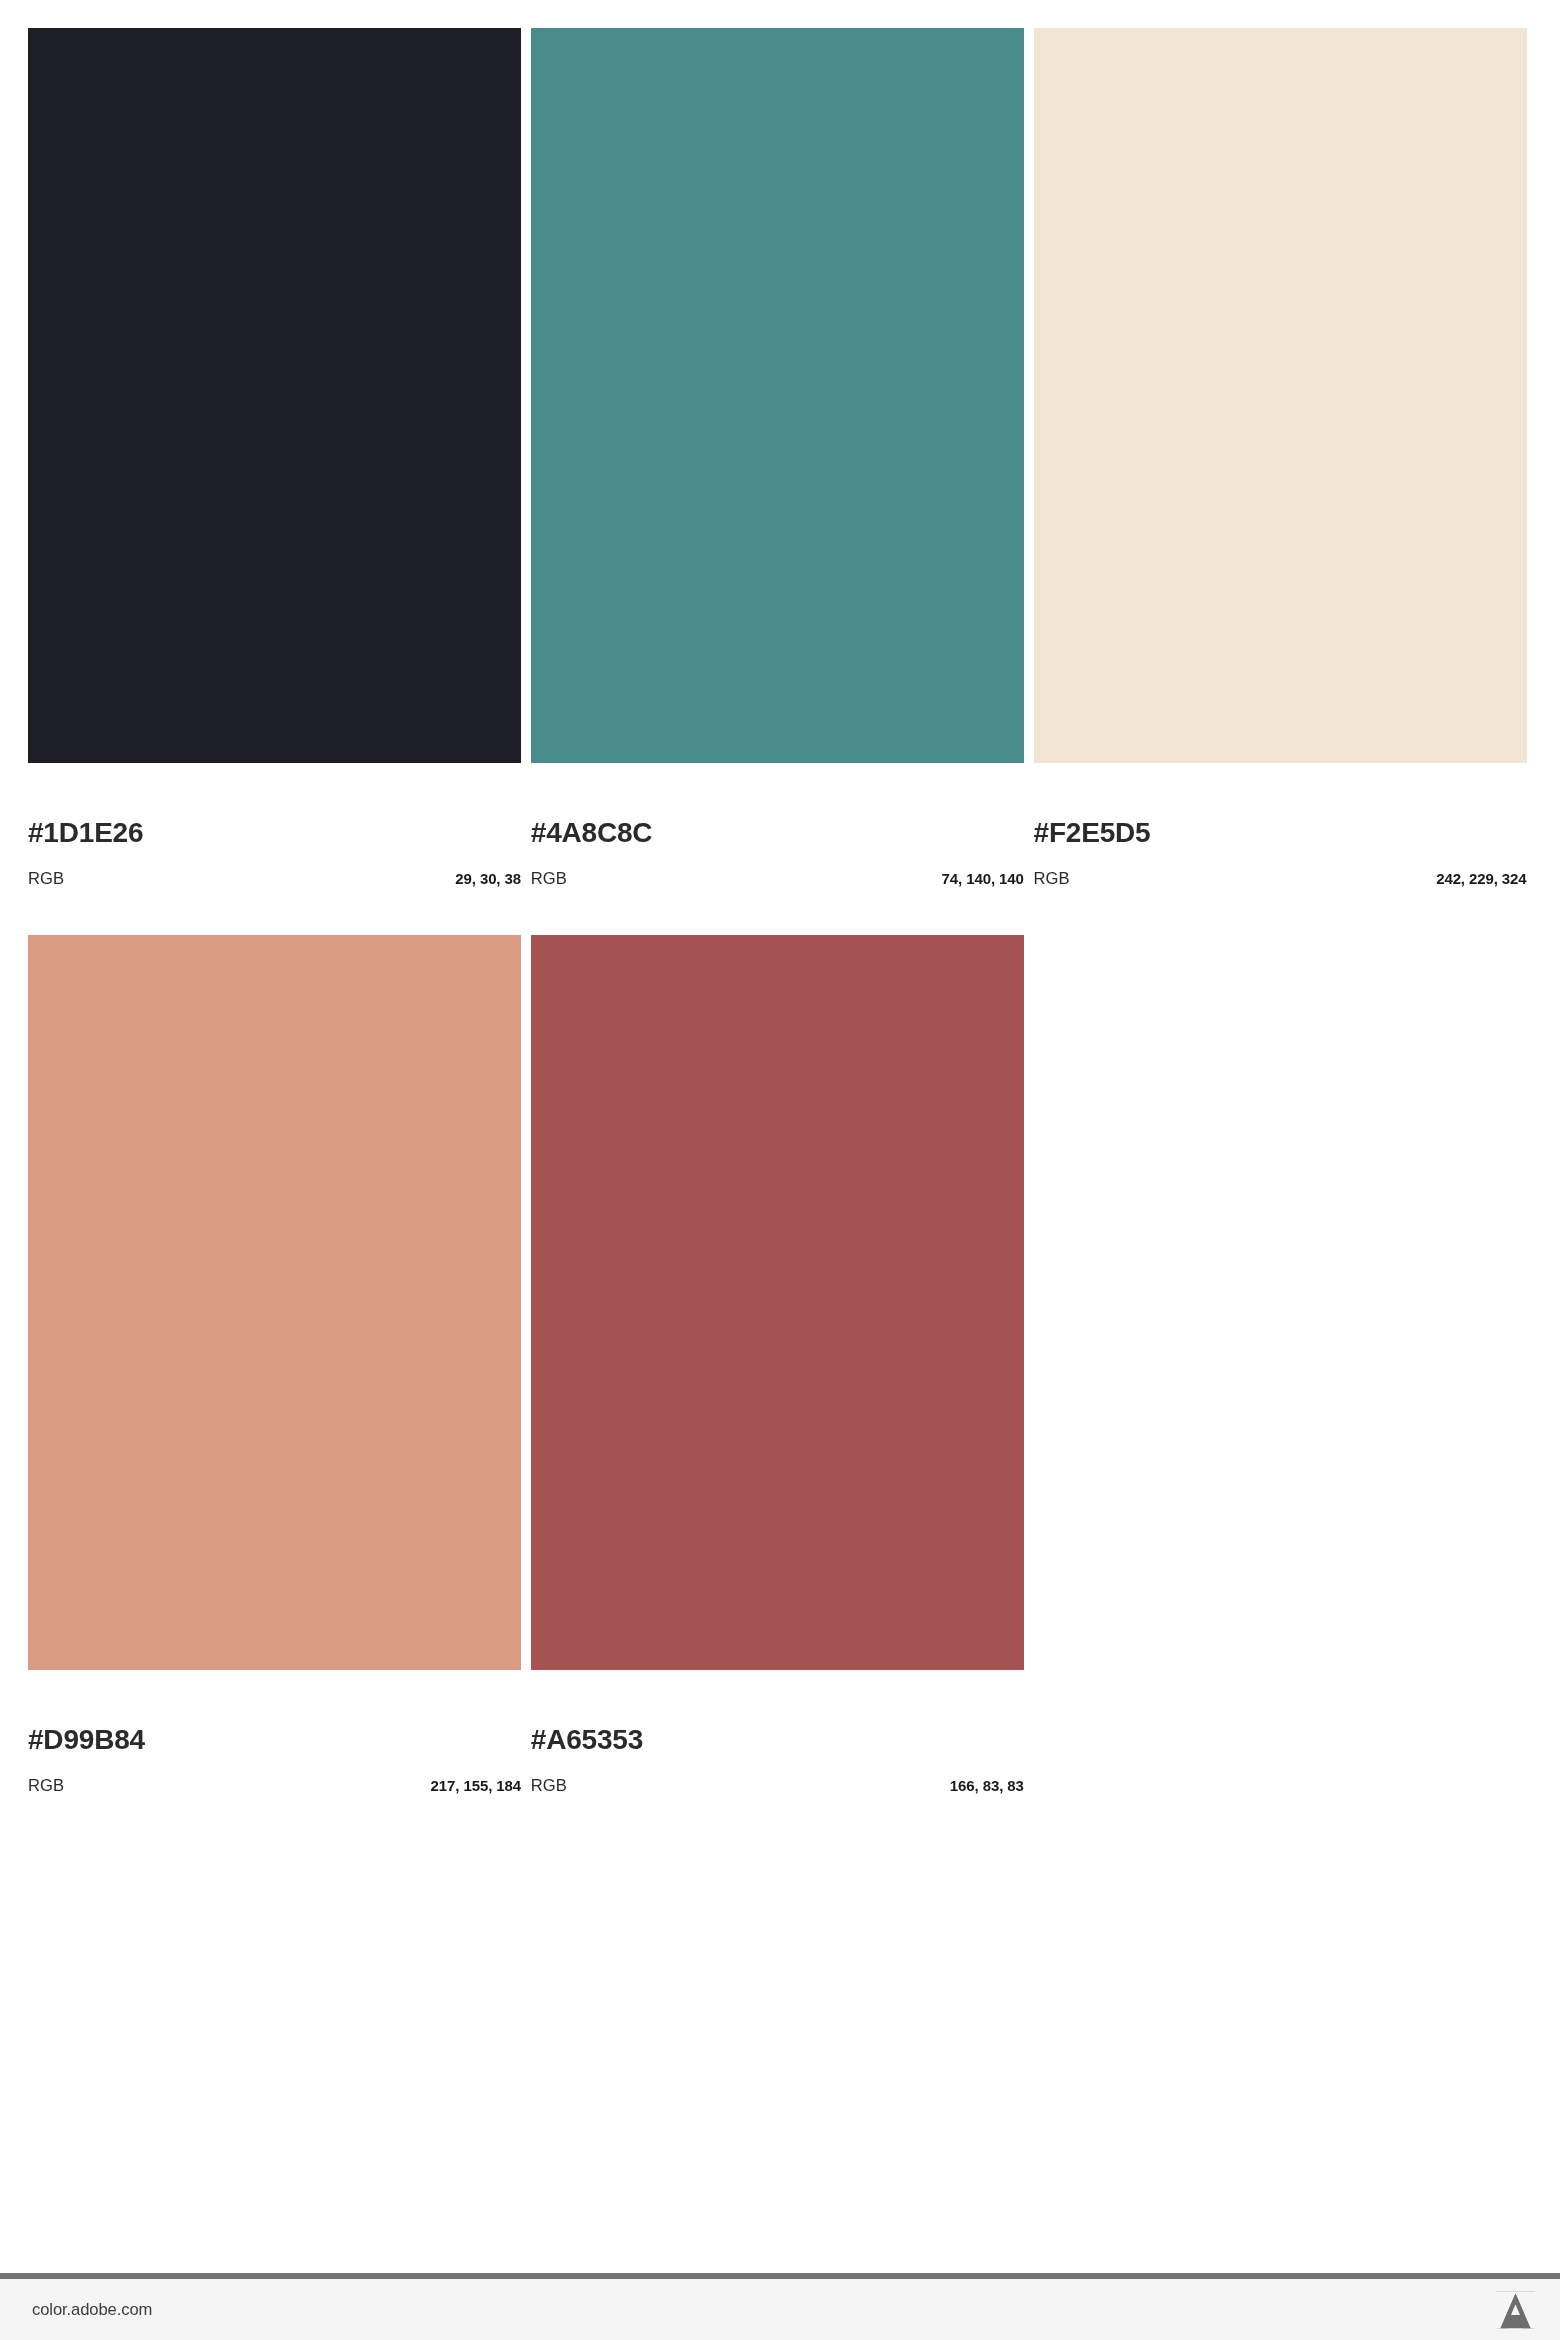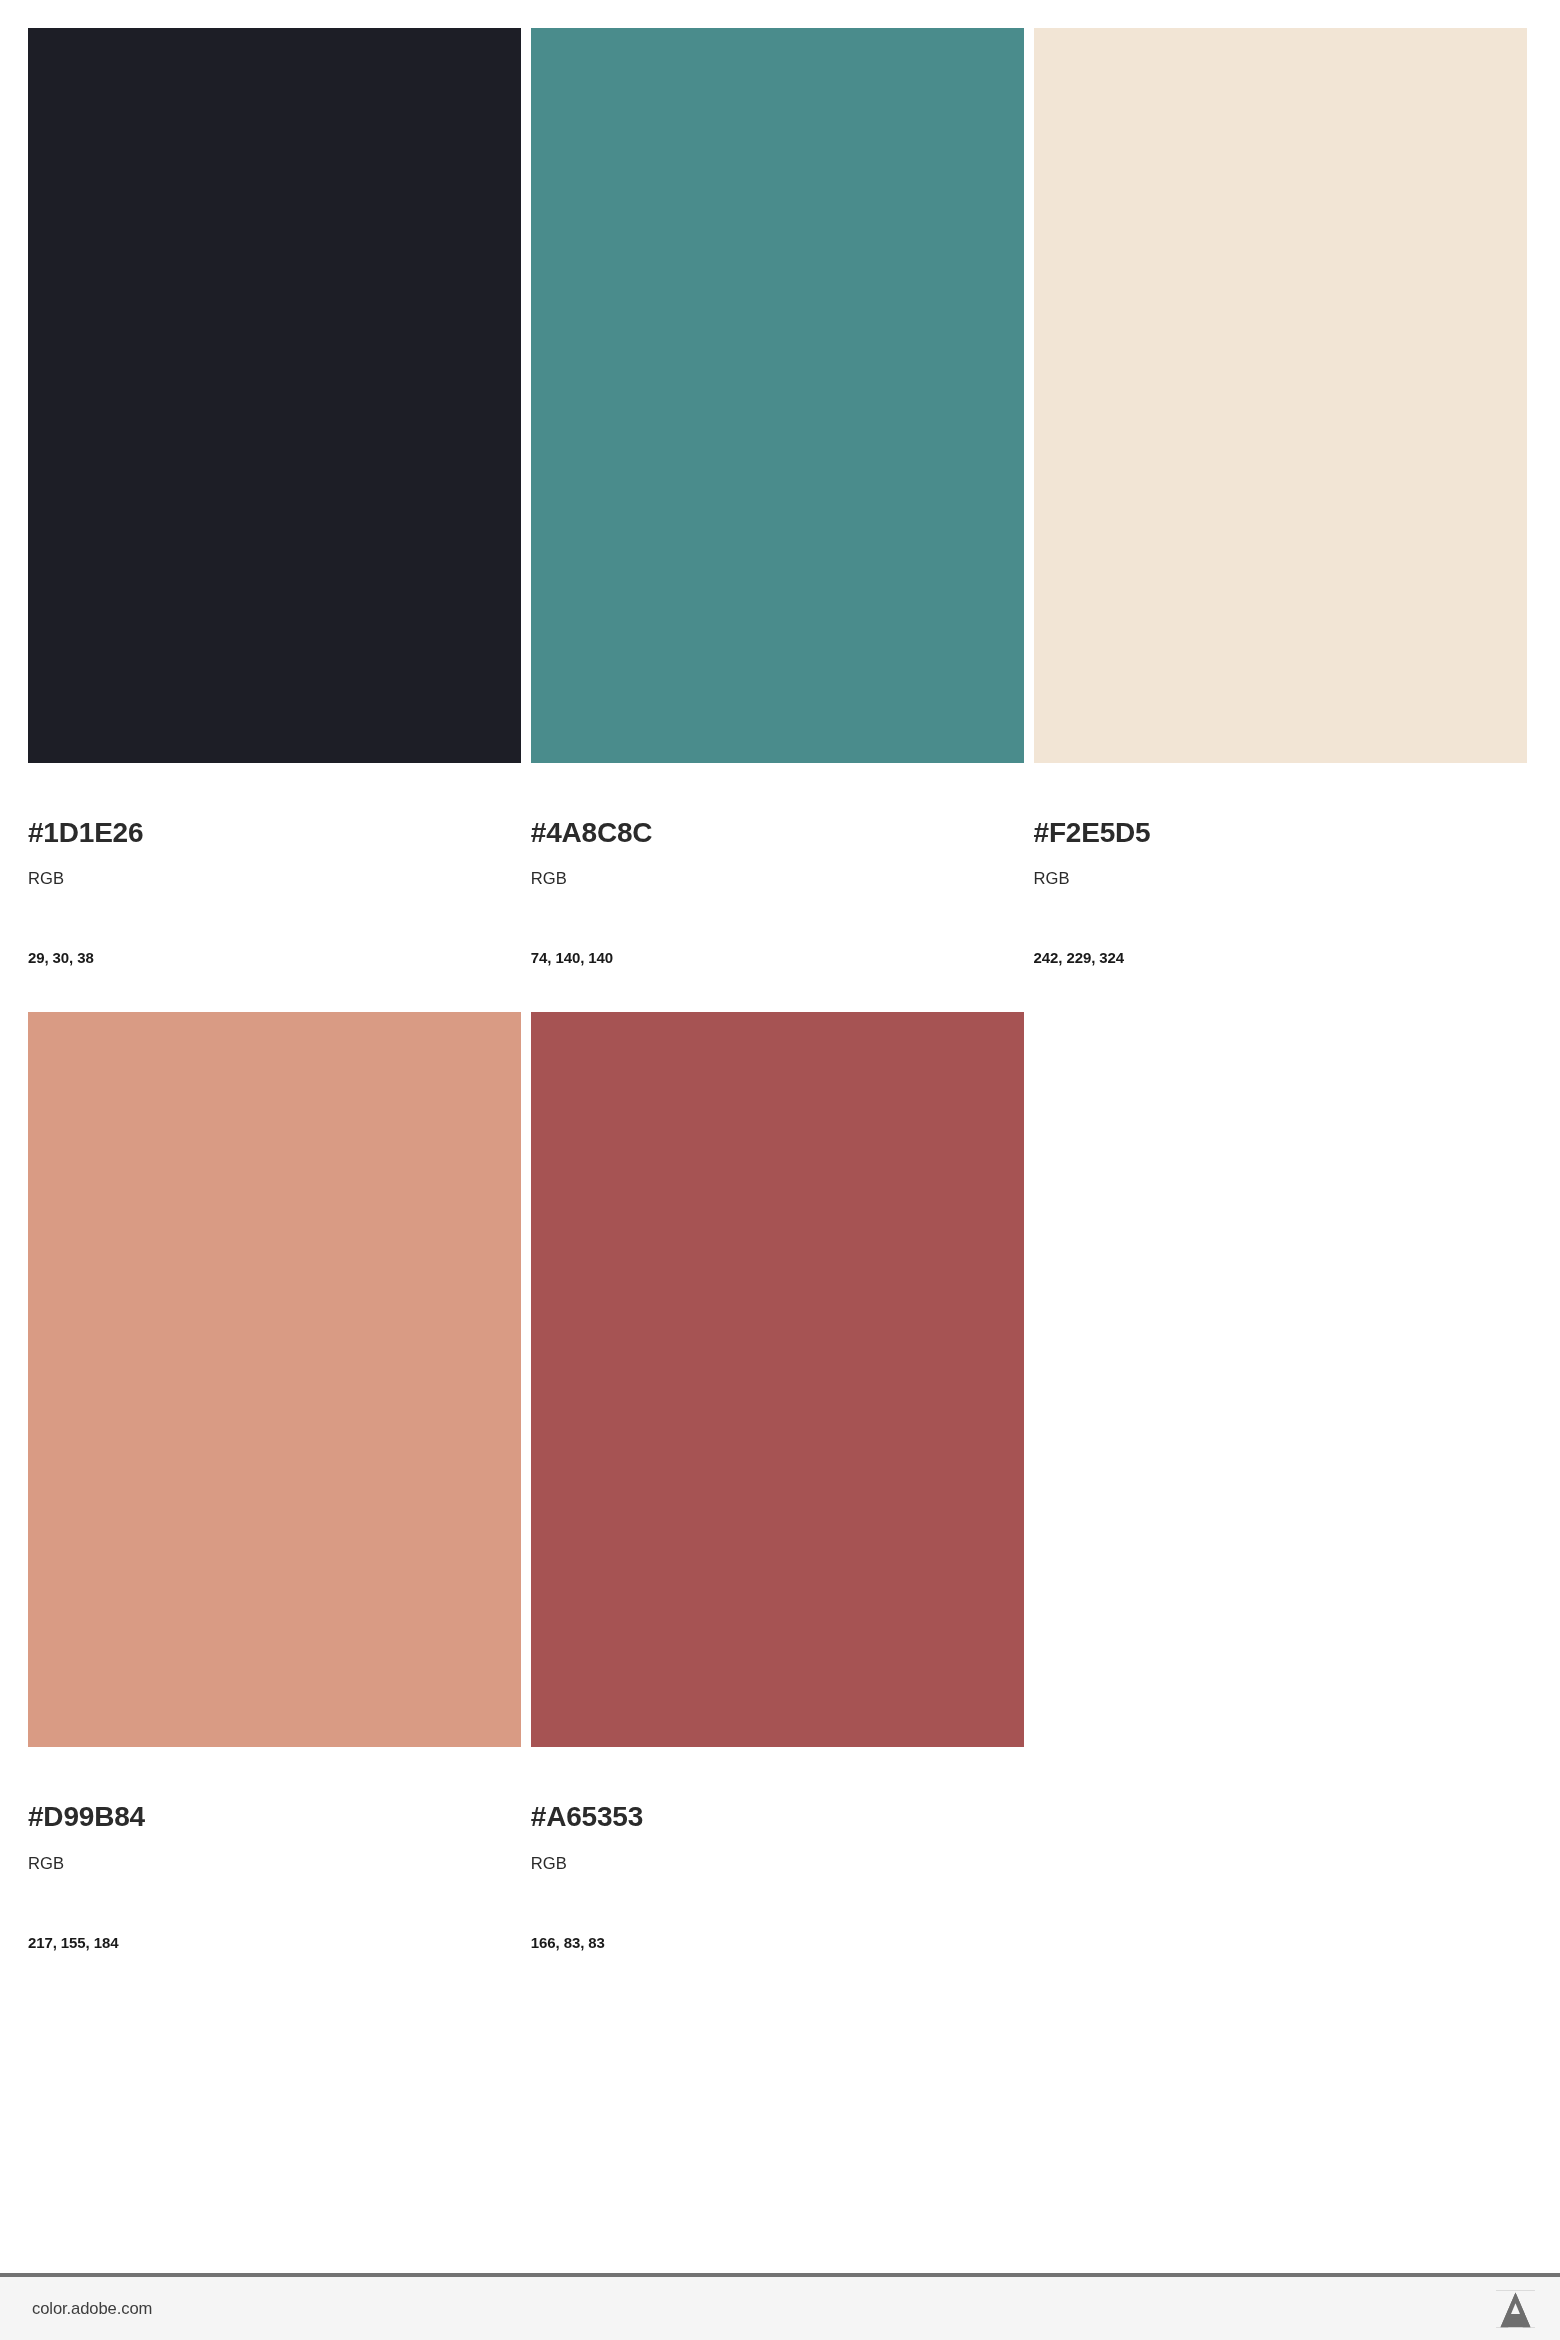--- a/index.html
+++ b/index.html
@@ -61,23 +61,24 @@
     color: #2b2b2b;
     letter-spacing: -0.2px;
     line-height: 1;
     margin-top: 40px;
     white-space: nowrap;
   }
 
   .swatch-rgb-row {
     margin-top: 24.4px;
     display: flex;
-    flex-direction: column;
+    flex-direction: row;
     align-items: baseline;
     line-height: 1;
+    justify-content: space-between;
   }
 
   .rgb-label {
     font-size: 16.6px;
     font-weight: normal;
     color: #2b2b2b;
     width: 79px;
     flex: 0 0 79px;
     white-space: nowrap;
   }
@@ -91,21 +92,21 @@
   }
 
   
   .footer {
     position: absolute;
     left: 0;
     bottom: 0;
     width: 1560px;
     height: 68px;
     background: #f5f5f5;
-    border-top: 4px solid #737373;
+    border-top: 6px solid #737373;
     box-sizing: border-box;
   }
 
   .footer-url {
     position: absolute;
     left: 32px;
     top: 50%;
     transform: translateY(-50%);
     font-size: 16.6px;
     color: #3d3d3d;

